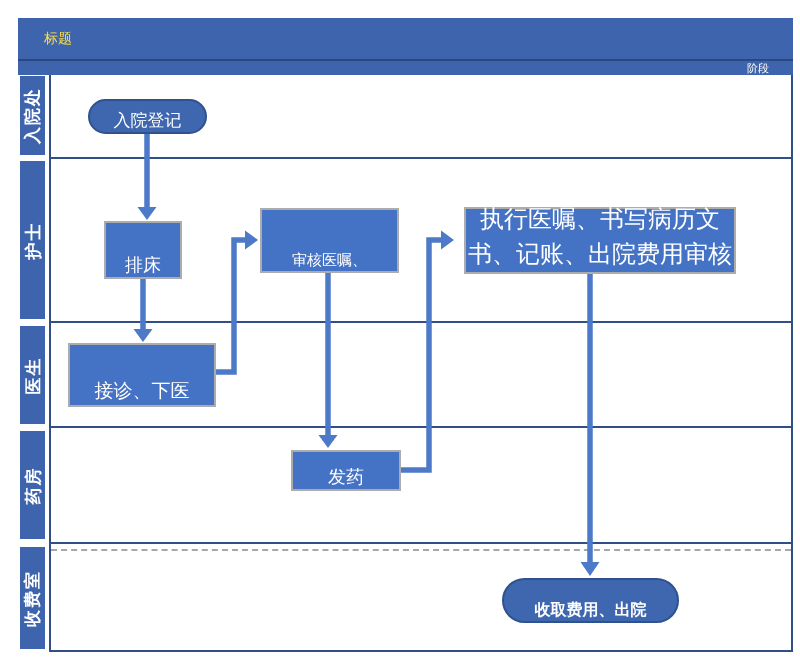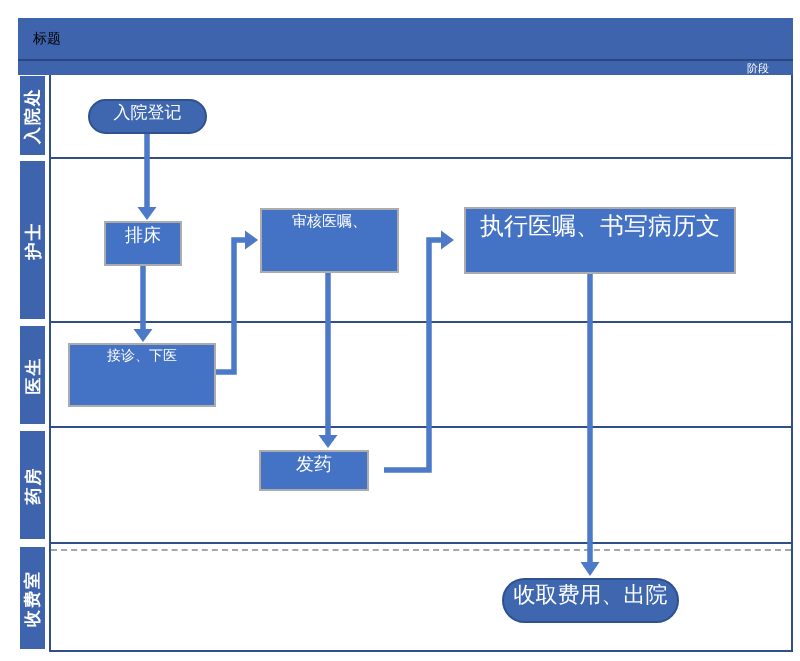--- a/index.html
+++ b/index.html
@@ -2,22 +2,22 @@
 <html><head>
 <meta charset="utf-8">
 <style>
   html,body { margin:0; padding:0; background:#ffffff; }
   .canvas {
     position:relative; width:800px; height:661px; background:#ffffff;
     font-family:"Liberation Sans", sans-serif; overflow:hidden;
   }
   .title-bar {
     position:absolute; left:18px; top:18px; width:775px; height:41px;
-    background:#3D64AC; color:#000000; display:flex; align-items:center;
-    padding-left:15px; box-sizing:border-box; font-size:14px;
+    background:#3D64AC; color:#fde047; display:flex; align-items:center;
+    padding-left:26px; box-sizing:border-box; font-size:14px;
   }
   .phase-strip {
     position:absolute; left:18px; top:59px; width:775px; height:16px;
     background:#3D64AC; border-top:2px solid #2A4780; color:#fff;
     display:flex; align-items:center; justify-content:flex-end;
     padding-right:24px; box-sizing:border-box; font-size:11px;
   }
   .lane-cell {
     position:absolute; left:20px; width:25px; background:#3D64AC;
     display:flex; align-items:center; justify-content:center;
@@ -26,32 +26,32 @@
     transform:rotate(-90deg); white-space:nowrap; color:#fff;
     font-weight:bold; font-size:17px; letter-spacing:2px;
   }
   .hline, .vline { position:absolute; background:#2F4F86; }
   .dashed-line {
     position:absolute; left:51px; top:549px; width:740px; height:0;
     border-top:2px dashed #A3A8AE;
   }
   .node {
     position:absolute; display:flex; flex-direction:column; align-items:center;
-    justify-content:flex-start; color:#fff; text-align:center; box-sizing:border-box;
+    justify-content:flex-end; color:#fff; text-align:center; box-sizing:border-box;
     cursor:default;
   }
   .process   { background:#4472C4; border:2px solid #ACACAC; }
   .terminator{ background:#3E67B0; border:2.5px solid #2F528F; border-radius:20px; }
   #node-register { left:88px;  top:99px;  width:119px; height:35px; font-size:17px; }
-  #node-bed      { left:104px; top:221px; width:78px;  height:45px; font-size:18px;font-family:Liberation Mono, monospace; }
+  #node-bed      { left:104px; top:221px; width:78px;  height:58px; font-size:18px;font-family:Liberation Mono, monospace; }
   #node-review   { left:260px; top:208px; width:139px; height:65px; font-size:15px; line-height:1.5; }
   #node-execute  { left:464px; top:207px; width:272px; height:67px; font-size:24px; line-height:1.45; }
-  #node-consult  { left:68px;  top:343px; width:148px; height:64px; font-size:14px; line-height:1.5; }
-  #node-dispense { left:259px; top:450px; width:110px; height:41px; font-size:18px; }
-  #node-checkout { left:502px; top:578px; width:177px; height:45px; font-size:22px; border-radius:23px; }
+  #node-consult  { left:68px;  top:343px; width:148px; height:64px; font-size:19px; line-height:1.5; }
+  #node-dispense { left:291px; top:450px; width:110px; height:41px; font-size:18px; }
+  #node-checkout { left:502px; top:578px; width:177px; height:45px; font-size:16px; border-radius:23px;font-weight:bold; }
   #cell-admission{ top:76px;  height:79px; }
   #cell-nurse    { top:161px; height:158px; }
   #cell-doctor   { top:326px; height:98px; }
   #cell-pharmacy { top:431px; height:108px; }
   #cell-billing  { top:547px; height:102px; }
   .connectors { position:absolute; left:0; top:0; pointer-events:none; }
 </style>
 </head>
 <body>
 
@@ -116,20 +116,21 @@
   <div class="node process" id="node-bed">
     <div>排床</div>
   </div>
 
   <div class="node process" id="node-review">
     <div>审核医嘱、</div>
   </div>
 
   <div class="node process" id="node-execute">
     <div>执行医嘱、书写病历文</div>
+    <div>书、记账、出院费用审核</div>
   </div>
 
   <div class="node process" id="node-consult">
     <div>接诊、下医</div>
   </div>
 
   <div class="node process" id="node-dispense">
     <div>发药</div>
   </div>
 

